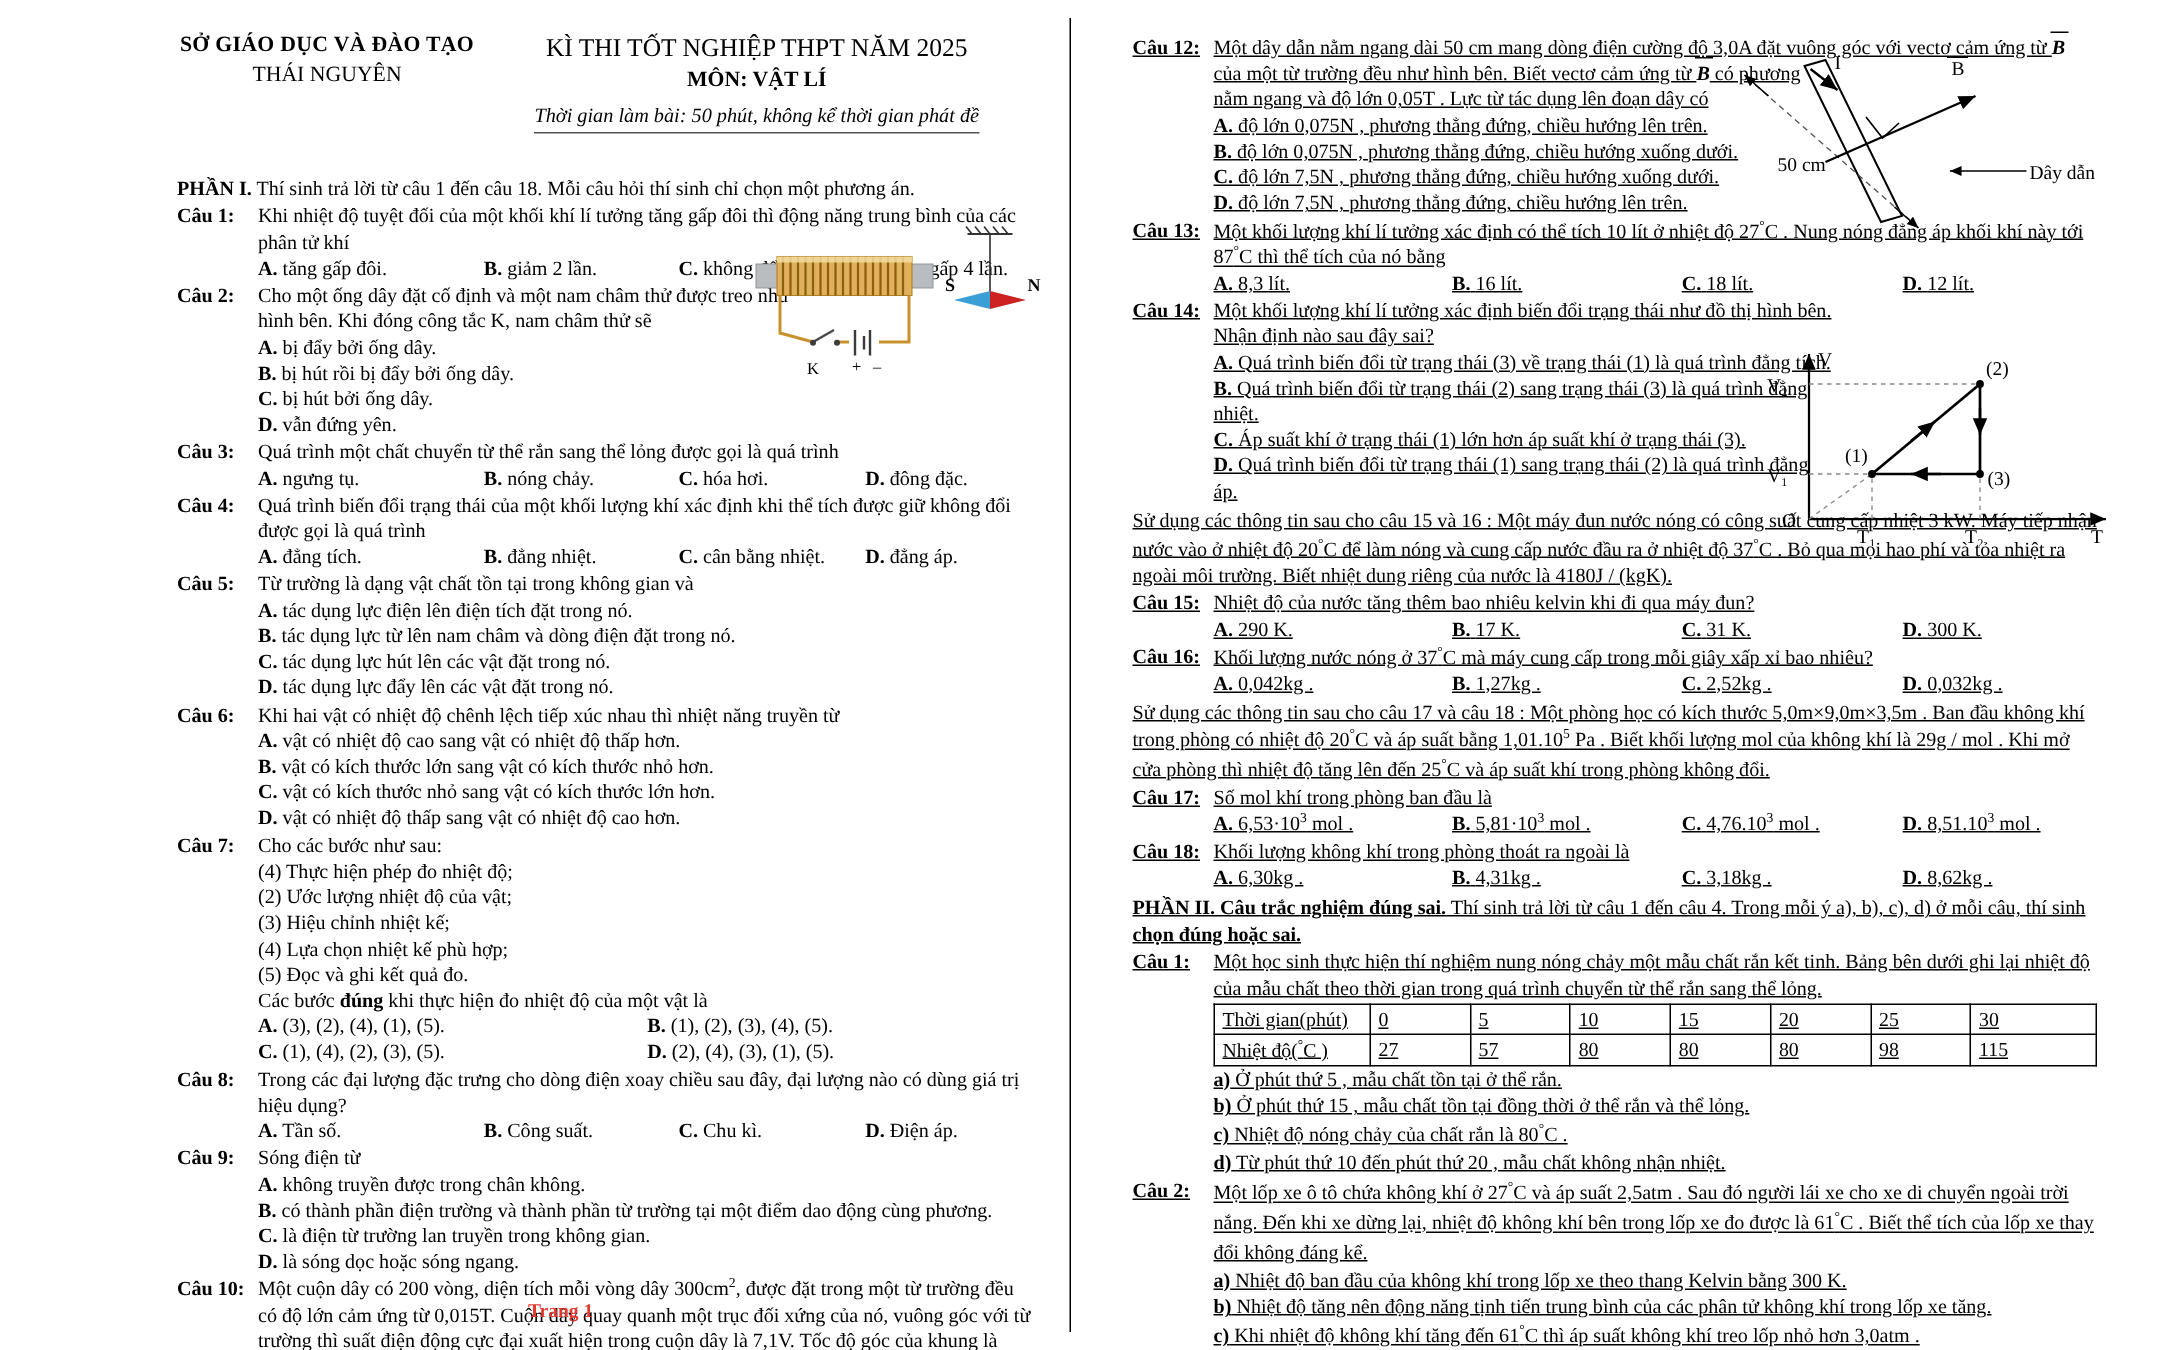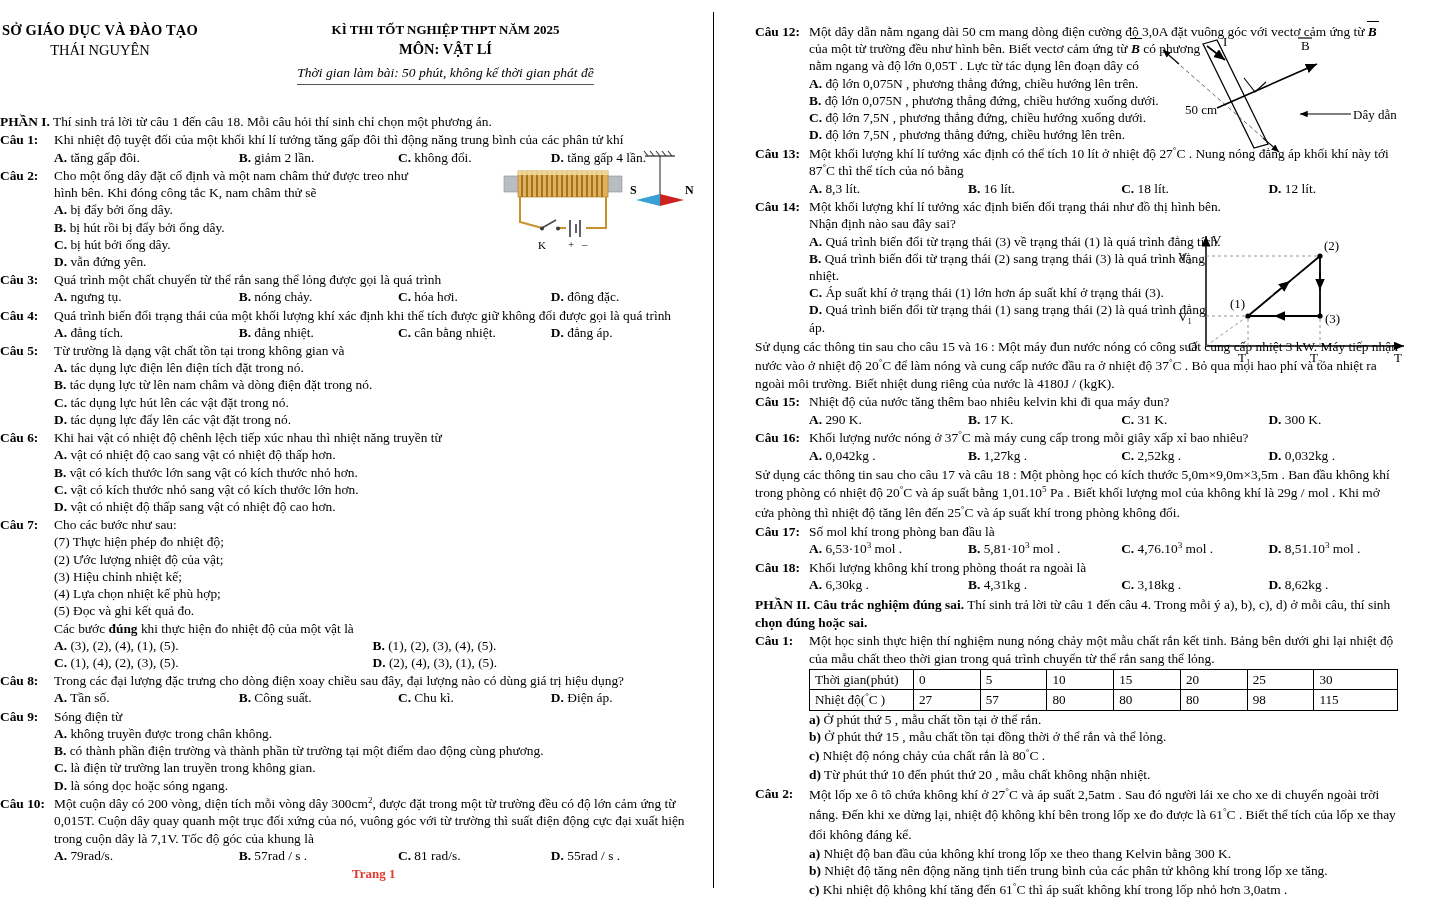--- a/index.html
+++ b/index.html
@@ -20,30 +20,30 @@
     position:absolute;
     left:713px; top:12px;
     width:1px; height:876px;
     background:#000;
   }
   .col {
     position:relative;
     height:900px;
     padding-top:22px;
   }
-  .col-left  { width:713px; padding-right:22px; }
-  .col-right { width:727px; padding-left:42px; padding-right:42px; }
+  .col-left  { width:713px; padding-left:118px; padding-right:22px; }
+  .col-right { width:727px; padding-left:42px; padding-right:42px;text-decoration:underline; }
 
   
   .hdr { display:flex; align-items:flex-start; }
   .hdr-left { width:200px; text-align:center; }
   .hdr-right { flex:1; text-align:center; }
   .hdr-l1 { font-weight:bold; font-size:14.5px; letter-spacing:.2px; }
   .hdr-l2 { font-size:14.5px; margin-top:3px; }
-  .hdr-r1 { font-weight:bold; font-size:13px; }
+  .hdr-r1 { font-weight:normal; font-size:17px; }
   .hdr-r2 { font-weight:bold; font-size:14.5px; margin-top:3px; }
   .hdr-r3 {
     font-style:italic; font-size:13.5px; margin-top:7px;
     display:inline-block; padding-bottom:3px;
     border-bottom:1.4px solid #555;
   }
 
   
   .part-head { font-size:13.4px; margin-top:28px; line-height:1.3; }
   .part-head b { font-weight:bold; }
@@ -201,21 +201,21 @@
         <div><b class="ol">B.</b> <span>vật có kích thước lớn sang vật có kích thước nhỏ hơn.</span></div>
         <div><b class="ol">C.</b> <span>vật có kích thước nhỏ sang vật có kích thước lớn hơn.</span></div>
         <div><b class="ol">D.</b> <span>vật có nhiệt độ thấp sang vật có nhiệt độ cao hơn.</span></div>
       </div>
     </div>
 
     <div class="q">
       <div class="q-lbl">Câu 7:</div>
       <div class="q-body">
         <p>Cho các bước như sau:</p>
-        <div>(7) Thực hiện phép đo nhiệt độ;</div>
+        <div>(4) Thực hiện phép đo nhiệt độ;</div>
         <div>(2) Ước lượng nhiệt độ của vật;</div>
         <div>(3) Hiệu chỉnh nhiệt kế;</div>
         <div>(4) Lựa chọn nhiệt kế phù hợp;</div>
         <div>(5) Đọc và ghi kết quả đo.</div>
         <p><span>Các bước </span><b>đúng</b><span> khi thực hiện đo nhiệt độ của một vật là</span></p>
         <div class="opts-2">
           <div><b class="ol">A.</b> <span>(3), (2), (4), (1), (5).</span></div>
           <div><b class="ol">B.</b> <span>(1), (2), (3), (4), (5).</span></div>
         </div>
         <div class="opts-2">
@@ -403,21 +403,21 @@
         <div class="sub-item"><b>d)</b><span> Từ phút thứ 10 đến phút thứ 20 , mẫu chất không nhận nhiệt.</span></div>
       </div>
     </div>
 
     <div class="q" style="margin-top:2px;">
       <div class="q-lbl">Câu 2:</div>
       <div class="q-body">
         <p style="line-height:1.45;"><span>Một lốp xe ô tô chứa không khí ở 27</span><sup>°</sup><span>C và áp suất 2,5atm . Sau đó người lái xe cho xe di chuyển ngoài trời nắng. Đến khi xe dừng lại, nhiệt độ không khí bên trong lốp xe đo được là 61</span><sup>°</sup><span>C . Biết thể tích của lốp xe thay đổi không đáng kể.</span></p>
         <div class="sub-item"><b>a)</b><span> Nhiệt độ ban đầu của không khí trong lốp xe theo thang Kelvin bằng 300 K.</span></div>
         <div class="sub-item"><b>b)</b><span> Nhiệt độ tăng nên động năng tịnh tiến trung bình của các phân tử không khí trong lốp xe tăng.</span></div>
-        <div class="sub-item"><b>c)</b><span> Khi nhiệt độ không khí tăng đến 61</span><sup>°</sup><span>C thì áp suất không khí trong lốp nhỏ hơn 3,0atm .</span></div>
+        <div class="sub-item"><b>c)</b><span> Khi nhiệt độ không khí tăng đến 61</span><sup>°</sup><span>C thì áp suất không khí treo lốp nhỏ hơn 3,0atm .</span></div>
       </div>
     </div>
 
   </div>
 
   <div class="divider"></div>
 
   <div class="fig-solenoid">
     <svg width="205" height="108" viewBox="0 0 205 108">
 

